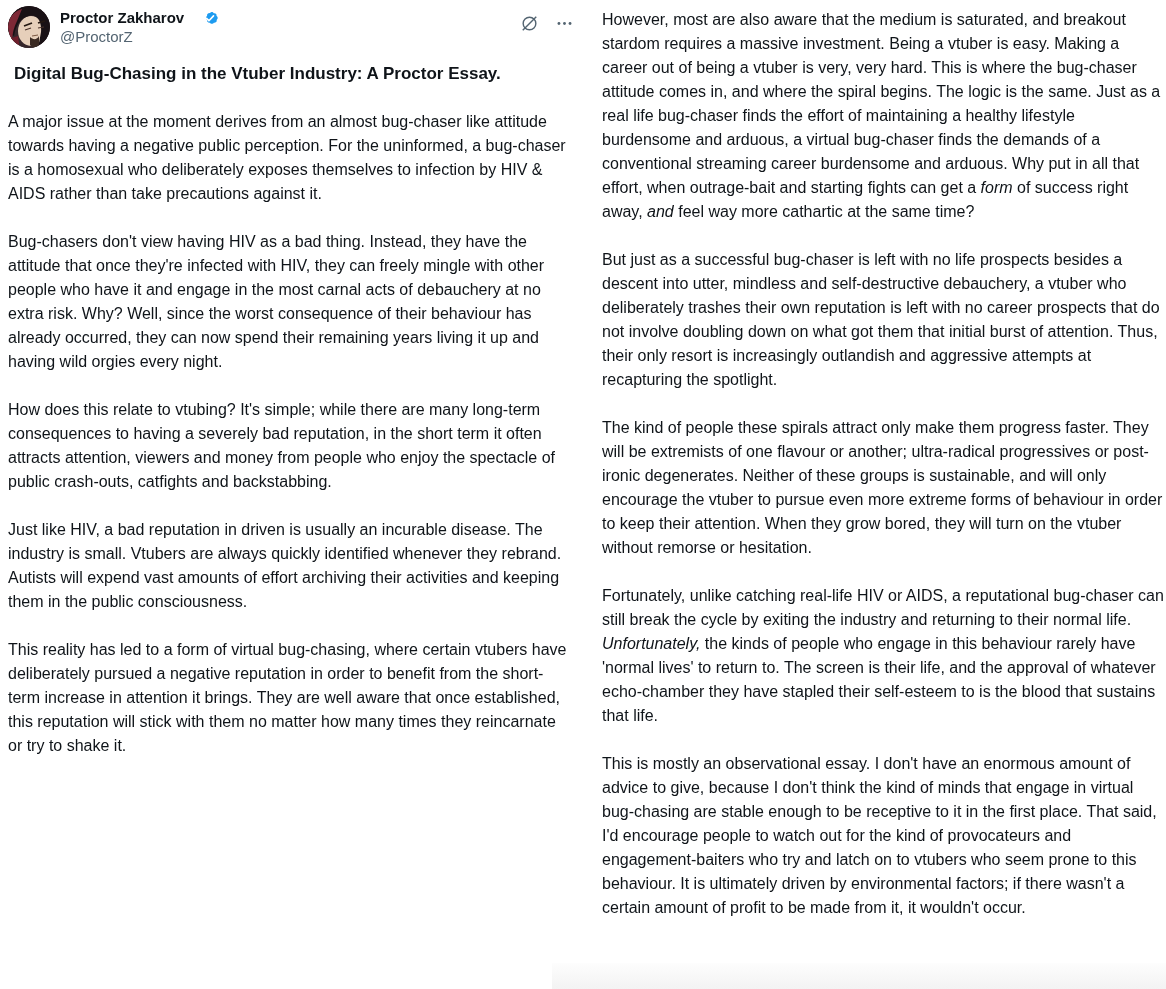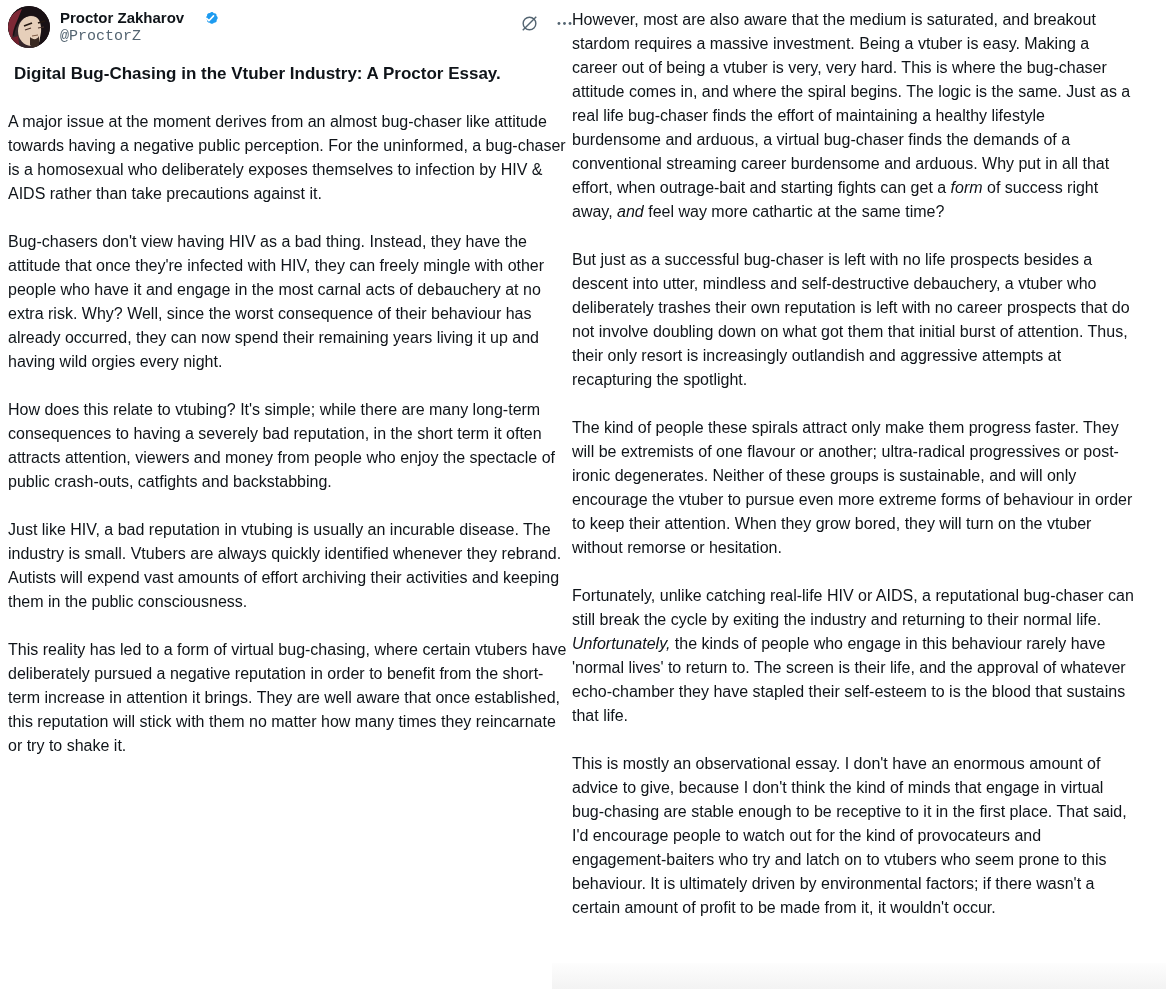--- a/index.html
+++ b/index.html
@@ -9,32 +9,32 @@
     font-family:"Liberation Sans",sans-serif;
     -webkit-font-smoothing:antialiased;
   }
   .edge-strip{
     position:absolute;left:552px;top:963px;width:614px;height:26px;
     background:linear-gradient(180deg,#fdfdfd 0%,#f3f3f3 100%);
     z-index:0;
   }
   .col{position:absolute;z-index:1;}
   .col-left{left:8px;top:6px;width:566px;}
-  .col-right{left:572px;top:8px;width:565px;}
+  .col-right{left:602px;top:8px;width:565px;}
   .post-header{position:relative;height:42px;margin-bottom:14px;display:flex;align-items:flex-start;}
   .avatar{
     width:42px;height:42px;border-radius:50%;overflow:hidden;flex:0 0 42px;
     cursor:pointer;background:#2b1f23;
   }
   .avatar svg{display:block;}
   .names{margin-left:10px;padding-top:2px;min-width:0;}
   .name-row{display:flex;align-items:center;gap:15px;}
   .display-name{font-weight:700;font-size:15px;line-height:19px;color:#0f1419;cursor:pointer;white-space:nowrap;}
   .badge{display:inline-flex;margin-left:2px;}
-  .handle{font-size:15px;line-height:19px;color:#536471;display:block;font-family:Liberation Mono, monospace;}
+  .handle{font-size:15px;line-height:19px;color:#536471;display:block;}
   .header-actions{position:absolute;right:0;top:8px;display:flex;align-items:center;gap:16px;}
   .icon-btn{background:none;border:0;padding:0;margin:0;display:flex;align-items:center;cursor:pointer;}
   .post-title{font-size:17px;font-weight:700;line-height:24px;margin:0 0 24px 6px;}
   .para{margin:0 0 24px 0;font-size:16px;line-height:24px;letter-spacing:0;}
   .para:last-child{margin-bottom:0;}
   .para em{font-style:italic;}
 </style>
 </head>
 <body>
 
@@ -95,21 +95,21 @@
       </button>
     </div>
   </div>
 
   <div class="post-title">Digital Bug-Chasing in the Vtuber Industry: A Proctor Essay.</div>
 
   <div id="left-body">
       <p class="para"><span>A major issue at the moment derives from an almost bug-chaser like attitude towards having a negative public perception. For the uninformed, a bug-chaser is a homosexual who deliberately exposes themselves to infection by HIV &amp; AIDS rather than take precautions against it.</span></p>
       <p class="para"><span>Bug-chasers don't view having HIV as a bad thing. Instead, they have the attitude that once they're infected with HIV, they can freely mingle with other people who have it and engage in the most carnal acts of debauchery at no extra risk. Why? Well, since the worst consequence of their behaviour has already occurred, they can now spend their remaining years living it up and having wild orgies every night.</span></p>
       <p class="para"><span>How does this relate to vtubing? It's simple; while there are many long-term consequences to having a severely bad reputation, in the short term it often attracts attention, viewers and money from people who enjoy the spectacle of public crash-outs, catfights and backstabbing.</span></p>
-      <p class="para"><span>Just like HIV, a bad reputation in vtubing is usually an incurable disease. The industry is small. Vtubers are always quickly identified whenever they rebrand. Autists will expend vast amounts of effort archiving their activities and keeping them in the public consciousness.</span></p>
+      <p class="para"><span>Just like HIV, a bad reputation in driven is usually an incurable disease. The industry is small. Vtubers are always quickly identified whenever they rebrand. Autists will expend vast amounts of effort archiving their activities and keeping them in the public consciousness.</span></p>
       <p class="para"><span>This reality has led to a form of virtual bug-chasing, where certain vtubers have deliberately pursued a negative reputation in order to benefit from the short-term increase in attention it brings. They are well aware that once established, this reputation will stick with them no matter how many times they reincarnate or try to shake it.</span></p>
     </div>
 </div>
 
 <div class="col col-right" id="right-body">
     <p class="para"><span>However, most are also aware that the medium is saturated, and breakout stardom requires a massive investment. Being a vtuber is easy. Making a career out of being a vtuber is very, very hard. This is where the bug-chaser attitude comes in, and where the spiral begins. The logic is the same. Just as a real life bug-chaser finds the effort of maintaining a healthy lifestyle burdensome and arduous, a virtual bug-chaser finds the demands of a conventional streaming career burdensome and arduous. Why put in all that effort, when outrage-bait and starting fights can get a </span><em>form</em><span> of success right away, </span><em>and</em><span> feel way more cathartic at the same time?</span></p>
     <p class="para"><span>But just as a successful bug-chaser is left with no life prospects besides a descent into utter, mindless and self-destructive debauchery, a vtuber who deliberately trashes their own reputation is left with no career prospects that do not involve doubling down on what got them that initial burst of attention. Thus, their only resort is increasingly outlandish and aggressive attempts at recapturing the spotlight.</span></p>
     <p class="para"><span>The kind of people these spirals attract only make them progress faster. They will be extremists of one flavour or another; ultra-radical progressives or post-ironic degenerates. Neither of these groups is sustainable, and will only encourage the vtuber to pursue even more extreme forms of behaviour in order to keep their attention. When they grow bored, they will turn on the vtuber without remorse or hesitation.</span></p>
     <p class="para"><span>Fortunately, unlike catching real-life HIV or AIDS, a reputational bug-chaser can still break the cycle by exiting the industry and returning to their normal life. </span><em>Unfortunately,</em><span> the kinds of people who engage in this behaviour rarely have 'normal lives' to return to. The screen is their life, and the approval of whatever echo-chamber they have stapled their self-esteem to is the blood that sustains that life.</span></p>
     <p class="para"><span>This is mostly an observational essay. I don't have an enormous amount of advice to give, because I don't think the kind of minds that engage in virtual bug-chasing are stable enough to be receptive to it in the first place. That said, I'd encourage people to watch out for the kind of provocateurs and engagement-baiters who try and latch on to vtubers who seem prone to this behaviour. It is ultimately driven by environmental factors; if there wasn't a certain amount of profit to be made from it, it wouldn't occur.</span></p>

